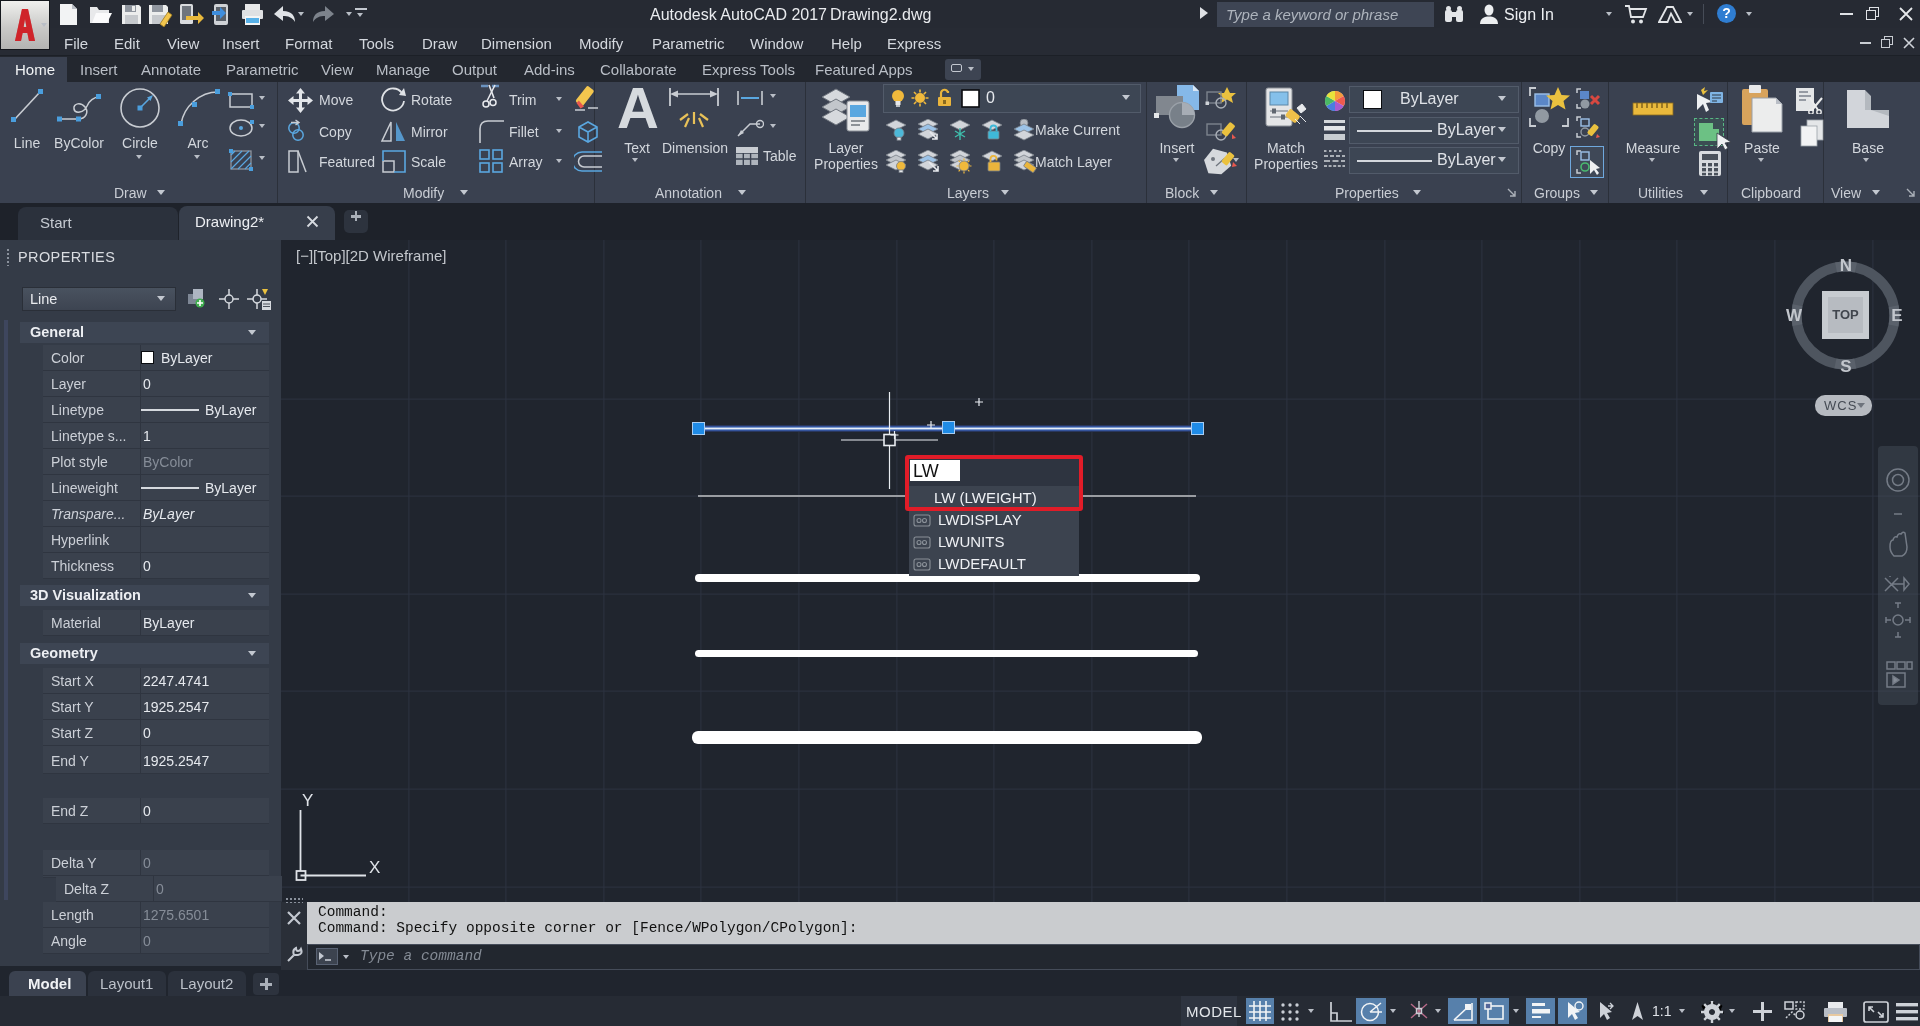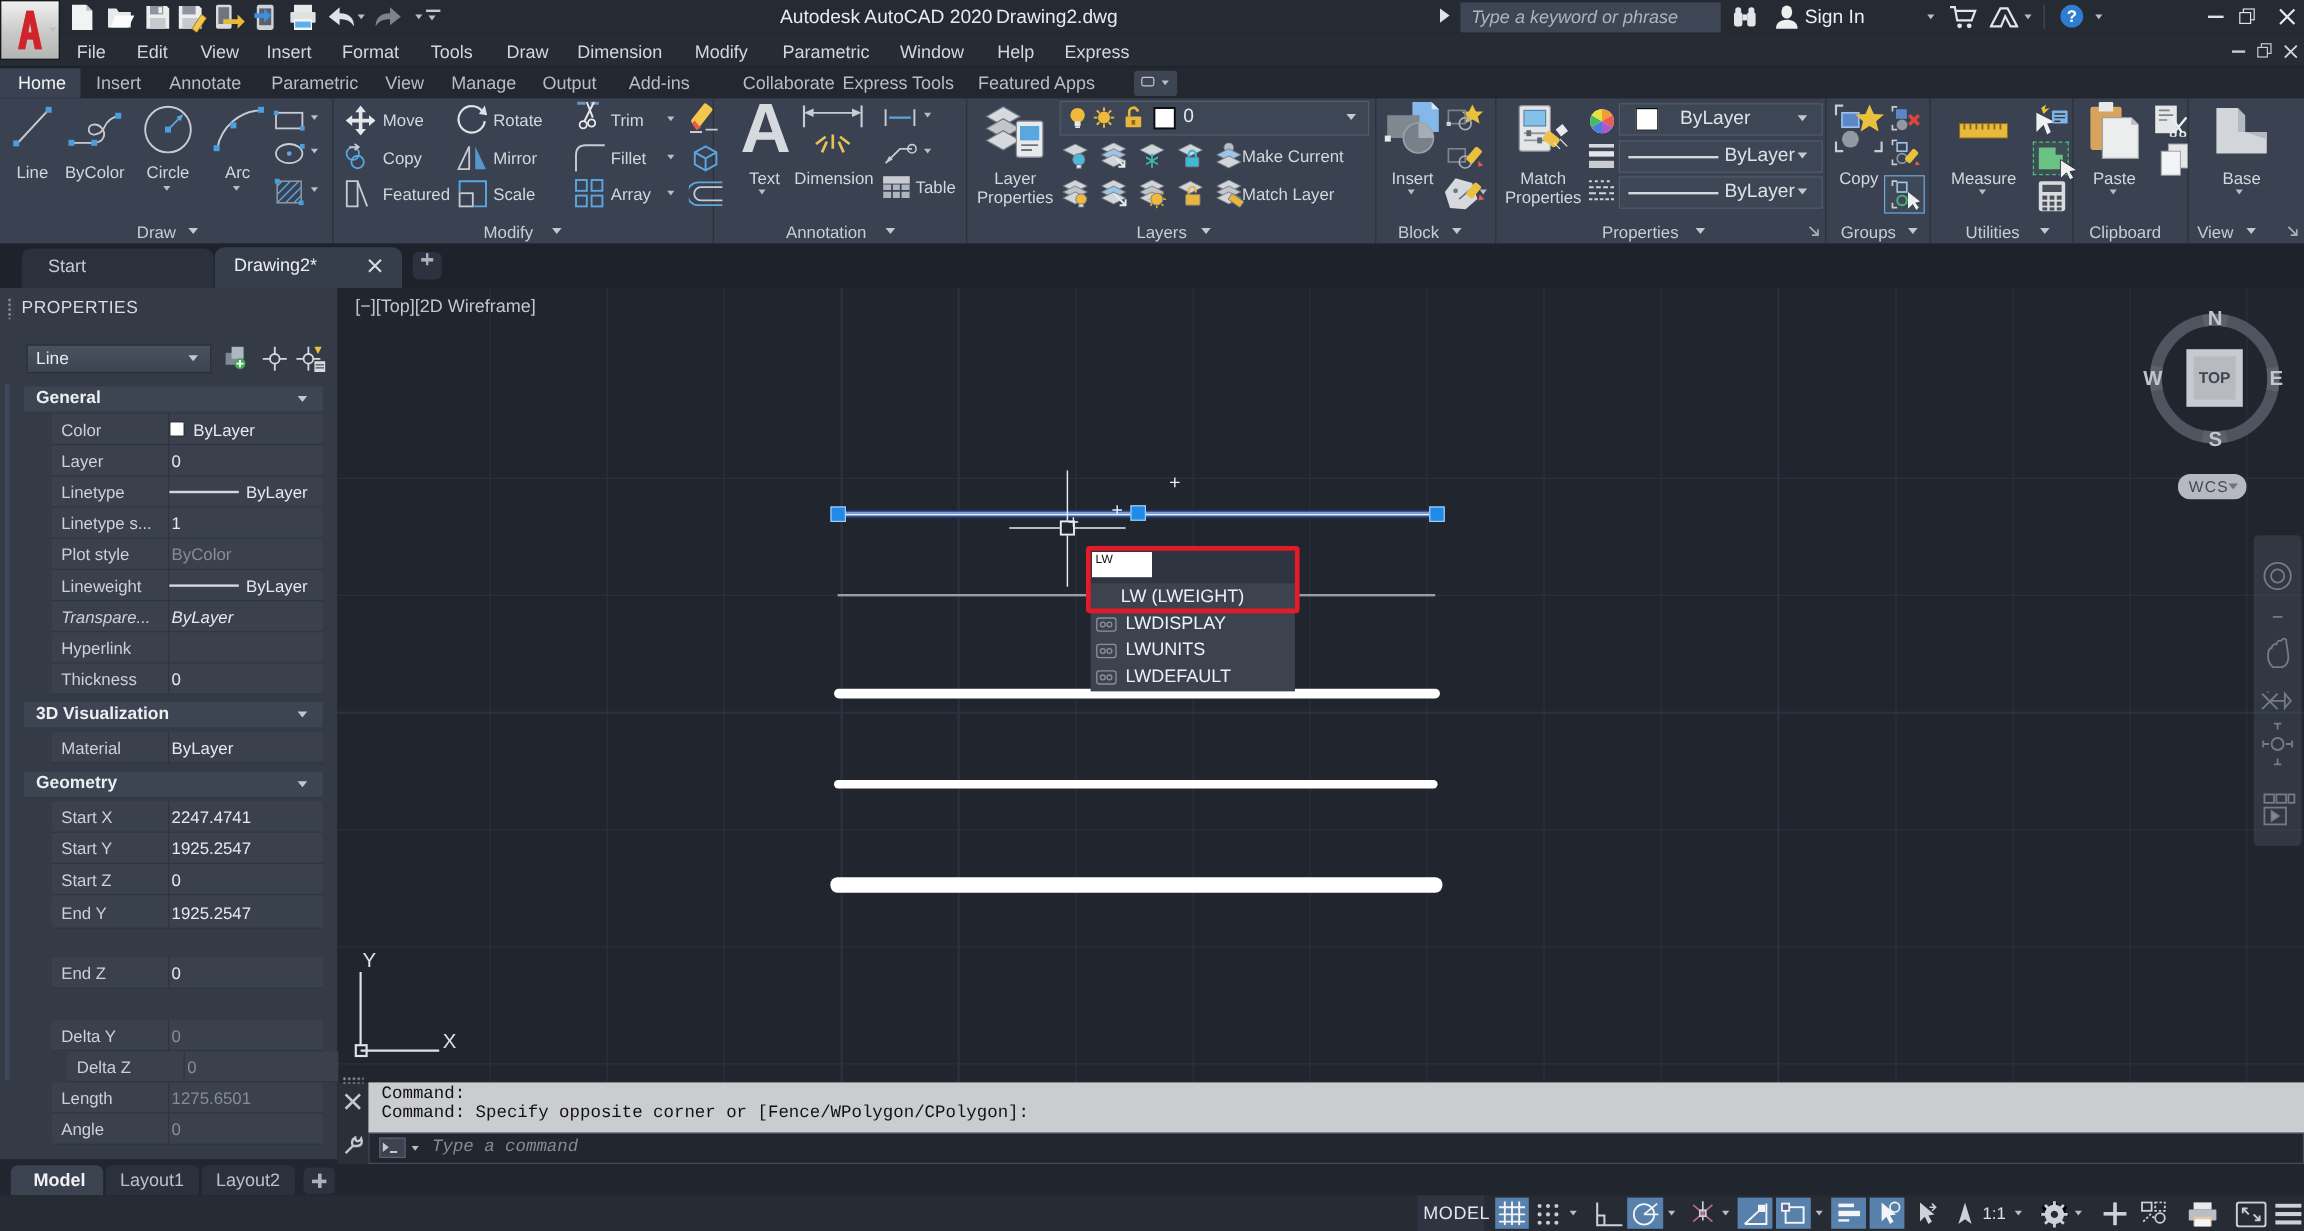--- a/index.html
+++ b/index.html
@@ -95,21 +95,21 @@
 
  <g transform="translate(252,0)">
         <path d="M24 12 L15 4 L15 9 C6 9 3 14 3 20 C6 15 10 14 15 14 L15 19 Z" fill="#7d838c"></path>
       </g>
 </svg>
 <div class="dns a" style="left:298px;top:12px;"></div>
 <div class="dns a" style="left:346px;top:12px;"></div>
 <div class="a" style="left:355px;top:8px;width:12px;height:2px;background:#c3c8d0;"></div>
 <div class="dns a" style="left:357px;top:13px;"></div>
 
-<div class="a menu" style="left:650px;top:6px;font-size:16px;color:#e9ebee;">Autodesk AutoCAD 2020</div>
+<div class="a menu" style="left:650px;top:6px;font-size:16px;color:#e9ebee;">Autodesk AutoCAD 2017</div>
 <div class="a menu" style="left:830px;top:6px;font-size:16px;color:#e9ebee;">Drawing2.dwg</div>
 
 <div class="a" style="left:1200px;top:7px;width:0;height:0;border-top:6px solid transparent;border-bottom:6px solid transparent;border-left:8px solid #dfe2e6;"></div>
 <div class="a" style="left:1217px;top:2px;width:217px;height:25px;background:#3e4554;"></div>
 <div class="a" style="left:1226px;top:6px;font-size:15px;font-style:italic;color:#aeb4bd;">Type a keyword or phrase</div>
 <svg class="a" style="left:1443px;top:4px;" width="24" height="21" viewBox="0 0 24 21">
  <rect x="2" y="6" width="7" height="12" rx="2" fill="#e3e5e8"></rect>
       <rect x="13" y="6" width="7" height="12" rx="2" fill="#e3e5e8"></rect>
       <rect x="9" y="8" width="4" height="5" fill="#e3e5e8"></rect>
       <circle cx="5.5" cy="4.5" r="2.5" fill="#e3e5e8"></circle>
@@ -164,21 +164,21 @@
 
 <div class="a" style="left:0;top:57px;width:67px;height:25px;background:#3a4150;"></div>
 <div class="a menu" style="left:15px;top:61px;color:#f2f4f6;">Home</div>
 <div class="a menu" style="left:80px;top:61px;color:#b9bec6;">Insert</div>
 <div class="a menu" style="left:141px;top:61px;color:#b9bec6;">Annotate</div>
 <div class="a menu" style="left:226px;top:61px;color:#b9bec6;">Parametric</div>
 <div class="a menu" style="left:321px;top:61px;color:#b9bec6;">View</div>
 <div class="a menu" style="left:376px;top:61px;color:#b9bec6;">Manage</div>
 <div class="a menu" style="left:452px;top:61px;color:#b9bec6;">Output</div>
 <div class="a menu" style="left:524px;top:61px;color:#b9bec6;">Add-ins</div>
-<div class="a menu" style="left:619px;top:61px;color:#b9bec6;">Collaborate</div>
+<div class="a menu" style="left:600px;top:61px;color:#b9bec6;">Collaborate</div>
 <div class="a menu" style="left:702px;top:61px;color:#b9bec6;">Express Tools</div>
 <div class="a menu" style="left:815px;top:61px;color:#b9bec6;">Featured Apps</div>
 <div class="a" style="left:945px;top:59px;width:36px;height:21px;background:#3d4452;border-radius:3px;"></div>
 <div class="a" style="left:951px;top:64px;width:11px;height:8px;border:1.5px solid #c3c8d0;border-radius:2px;"></div>
 <div class="dns a" style="left:968px;top:67px;"></div>
 
 <div class="sep" style="left:277px;top:82px;"></div>
 <div class="sep" style="left:594px;top:82px;"></div>
 <div class="sep" style="left:805px;top:82px;"></div>
 <div class="sep" style="left:1146px;top:82px;"></div>
@@ -686,21 +686,21 @@
   <line x1="89" y1="52" x2="132" y2="52"></line>
   <rect x="78" y="46.5" width="11" height="11" fill="none" stroke-width="1.6"></rect>
   <path d="M88.5 43 L88.5 51 M84.5 47 L92.5 47"></path>
   <path d="M125 33 L125 41 M121 37 L129 37"></path>
   <path d="M173 10 L173 18 M169 14 L177 14"></path>
  </g>
 </svg>
 
 <div class="a" style="left:909px;top:459px;width:170px;height:117px;background:#2e3440;"></div>
 <div class="a" style="left:910px;top:460px;width:50px;height:21px;background:#fff;"></div>
-<div class="a" style="left:913px;top:461px;font-size:10px;color:#111;">LW</div>
+<div class="a" style="left:913px;top:461px;font-size:18px;color:#111;">LW</div>
 <div class="a" style="left:909px;top:486px;width:170px;height:90px;background:#3c434f;"></div>
 <div class="a" style="left:934px;top:489px;font-size:15px;color:#eef0f4;">LW (LWEIGHT)</div>
 <div class="a" style="left:938px;top:511px;font-size:15px;color:#eef0f4;">LWDISPLAY</div>
 <div class="a" style="left:938px;top:533px;font-size:15px;color:#eef0f4;">LWUNITS</div>
 <div class="a" style="left:938px;top:555px;font-size:15px;color:#eef0f4;">LWDEFAULT</div>
 <svg class="a" style="left:913px;top:514px;" width="18" height="62" viewBox="0 0 18 62">
  <g stroke="#8a9098" stroke-width="1.1" fill="none">
   <rect x="1" y="1" width="16" height="11" rx="2"></rect>
         <circle cx="6" cy="6.5" r="2"></circle>
         <circle cx="11.5" cy="6.5" r="2"></circle>

